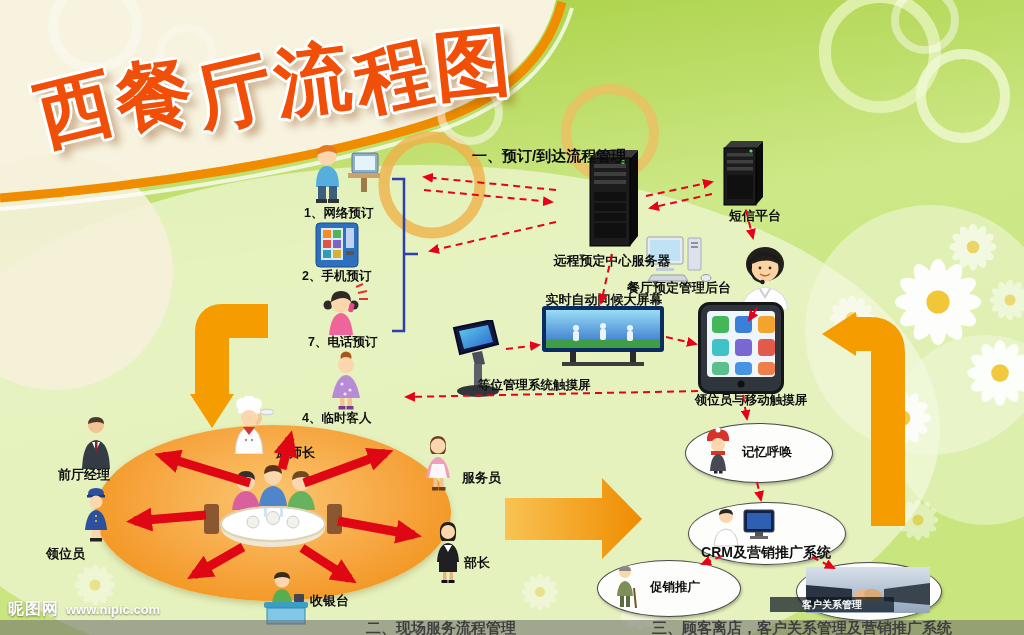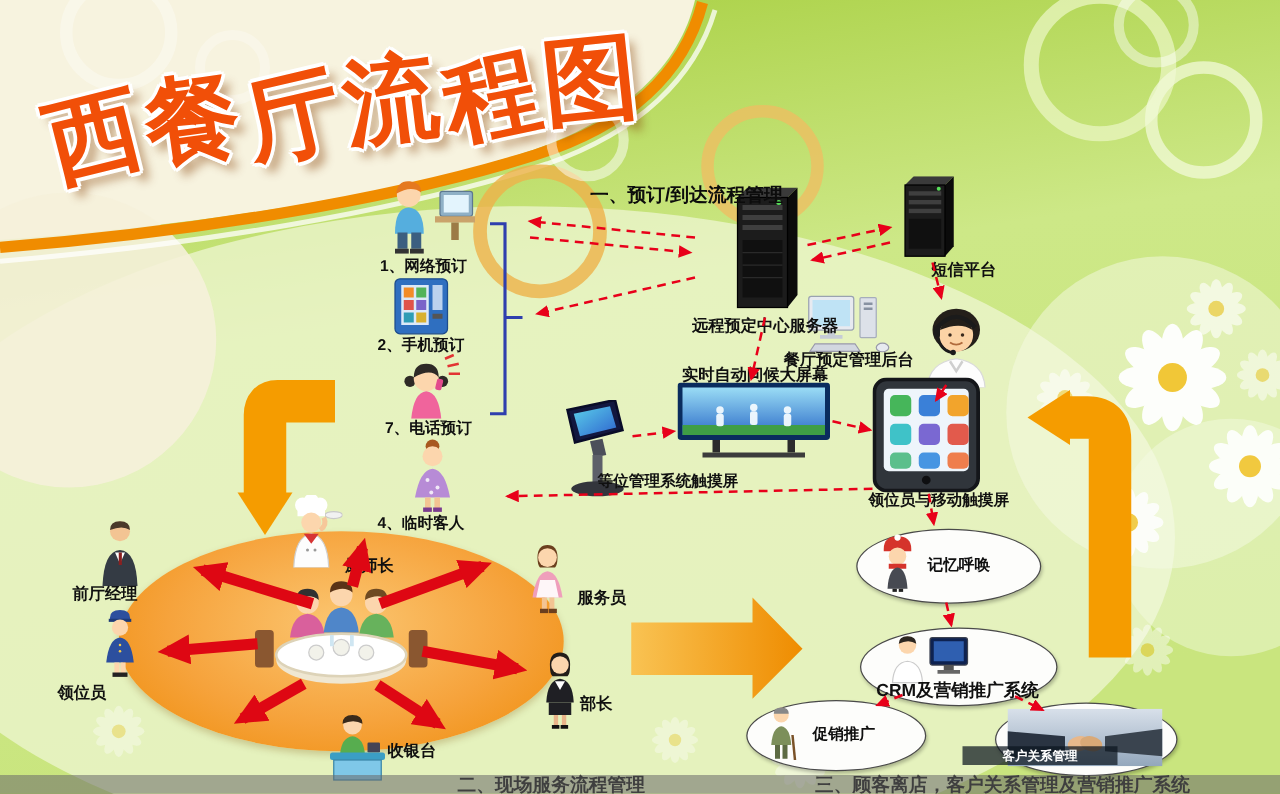--- a/index.html
+++ b/index.html
@@ -210,21 +210,21 @@
       <polygon points="8,7 40,7 47,0 15,0" fill="#3a3a3a"></polygon>
       <polygon points="40,7 47,0 47,56 40,64" fill="#0b0b0b"></polygon>
       <rect x="8" y="7" width="32" height="57" fill="#1c1c1c" stroke="#000"></rect>
       <rect x="11" y="12" width="26" height="3.5" fill="#3f3f3f"></rect>
       <rect x="11" y="19" width="26" height="3.5" fill="#3f3f3f"></rect>
       <rect x="11" y="26" width="26" height="3.5" fill="#3f3f3f"></rect>
       <circle cx="35" cy="10" r="1.6" fill="#58e05a"></circle>
       <rect x="11" y="34" width="26" height="24" fill="#101010"></rect>
     </svg>
   </div>
-  <div class="lbl lbl-lg ctr" style="left:736px;top:209px;width:70px">短信平台</div>
+  <div class="lbl lbl-lg ctr" style="left:720px;top:209px;width:70px">短信平台</div>
 
   <div class="node" style="left:646px;top:236px">
     <svg width="70" height="46" viewBox="0 0 70 46">
       <rect x="1" y="1" width="36" height="27" rx="2" fill="#e7eaf0" stroke="#9aa2b0"></rect>
       <rect x="4" y="4" width="30" height="21" fill="#bfe3f5"></rect>
       <rect x="16" y="28" width="6" height="4" fill="#c6ccd6"></rect>
       <rect x="10" y="32" width="18" height="3" fill="#c6ccd6"></rect>
       <rect x="42" y="2" width="13" height="32" rx="1" fill="#dde1e9" stroke="#a6adbb"></rect>
       <rect x="45" y="6" width="7" height="2" fill="#8892a2"></rect>
       <rect x="45" y="10" width="7" height="2" fill="#8892a2"></rect>
@@ -532,14 +532,18 @@
       <path d="M282,469 L290,438"></path>
       <path d="M304,483 L386,453"></path>
       <path d="M206,515 L134,521"></path>
       <path d="M338,521 L414,535"></path>
       <path d="M243,547 L194,575"></path>
       <path d="M302,548 L350,579"></path>
     </g>
   </svg>
 
   <div id="footer-bar"></div>
+  <div id="watermark">
+    <span class="wm-logo">昵图网</span>
+    <span class="wm-site">www.nipic.com</span>
+  </div>
 
 </div>
 
 </body></html>

